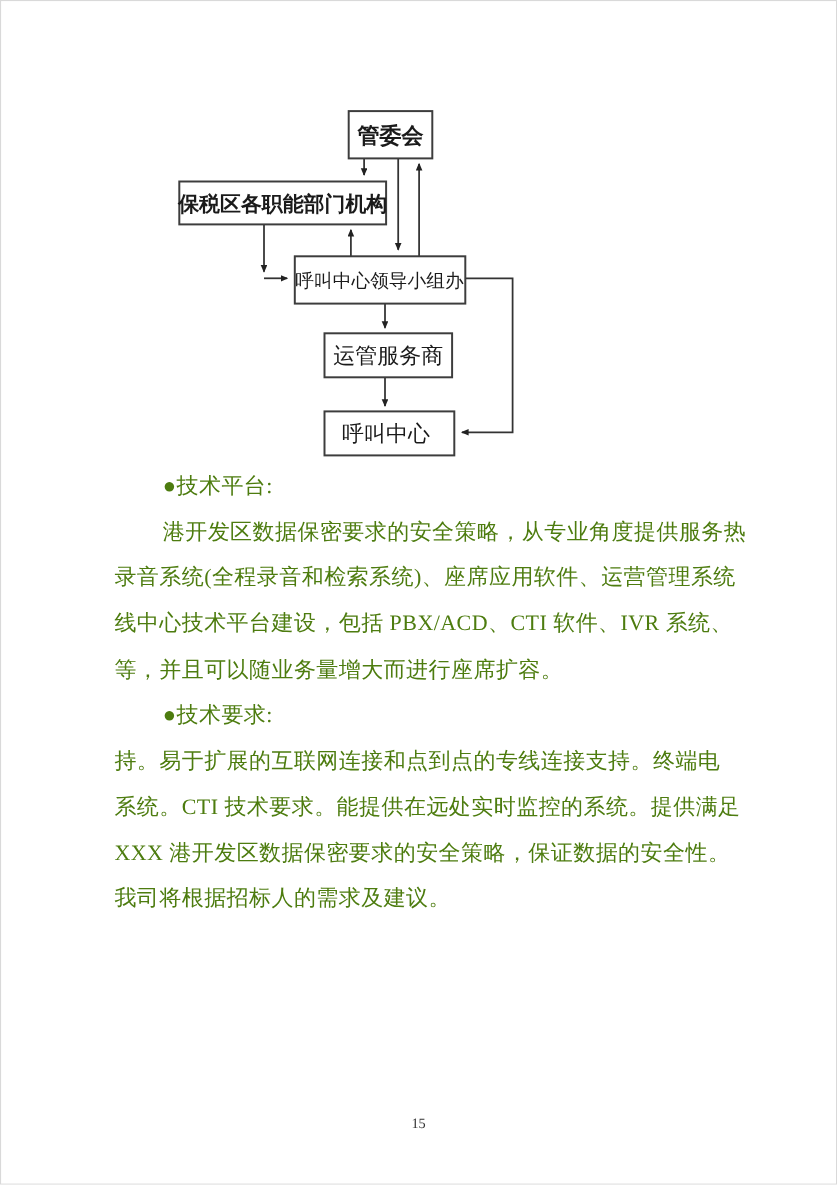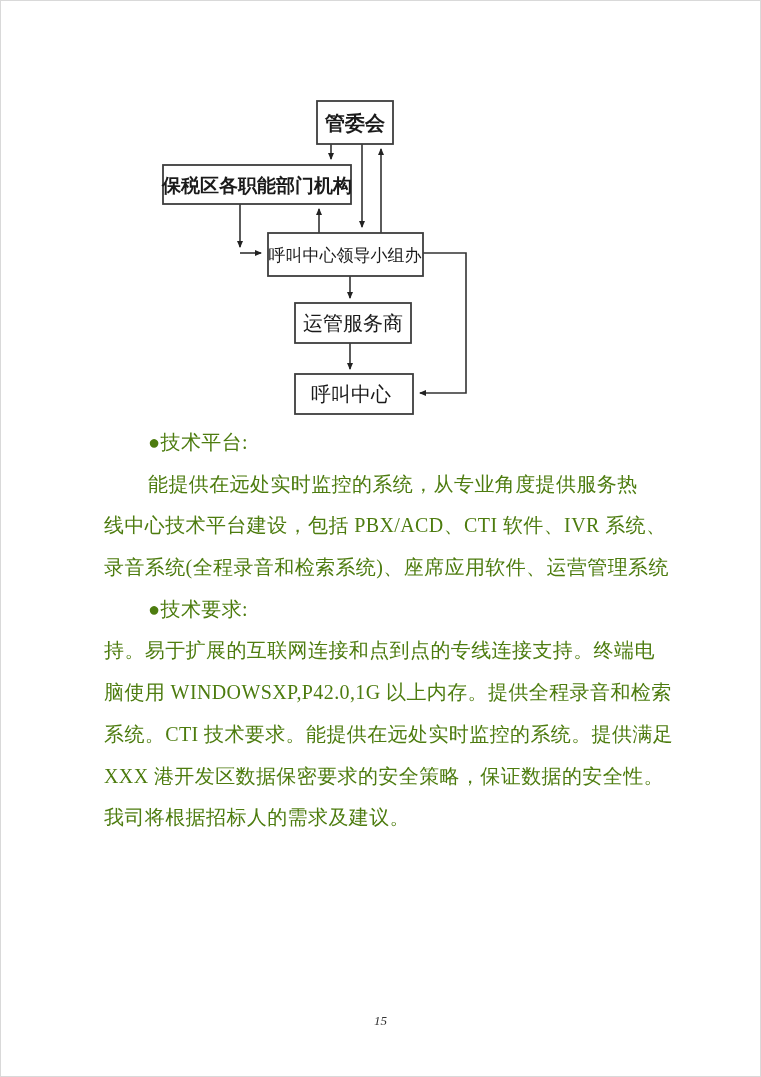--- a/index.html
+++ b/index.html
@@ -59,21 +59,20 @@
     padding-left: 44px;
   }
   .page-footer {
     position: absolute;
     top: 1012px;
     left: 0;
     width: 100%;
     text-align: center;
     font-size: 13px;
     color: #333333;
-    font-style: italic;
   }
 </style>
 </head>
 <body>
 
 <div class="page">
 
   <svg class="diagram-svg" width="761" height="430" viewBox="0 0 761 430">
     <defs>
       <marker id="arrow" markerWidth="8" markerHeight="8" refX="6" refY="3" orient="auto" markerUnits="userSpaceOnUse">
@@ -114,26 +113,26 @@
     </g>
 
     <g>
       <rect class="node-rect" x="294" y="373" width="118" height="40"></rect>
       <text class="node-label regular" x="350" y="400" font-size="20" text-anchor="middle">呼叫中心</text>
     </g>
   </svg>
 
   <div class="body-text">
       <div class="line indent">●技术平台:</div>
-      <div class="line indent">能提供在远处实时监控的系统，从专业角度提供服务热</div>
+      <div class="line indent">港开发区数据保密要求的安全策略，从专业角度提供服务热</div>
+      <div class="line">录音系统(全程录音和检索系统)、座席应用软件、运营管理系统</div>
       <div class="line">线中心技术平台建设，包括 PBX/ACD、CTI 软件、IVR 系统、</div>
-      <div class="line">录音系统(全程录音和检索系统)、座席应用软件、运营管理系统</div>
+      <div class="line">等，并且可以随业务量增大而进行座席扩容。</div>
       <div class="line indent">●技术要求:</div>
       <div class="line">持。易于扩展的互联网连接和点到点的专线连接支持。终端电</div>
-      <div class="line">脑使用 WINDOWSXP,P42.0,1G 以上内存。提供全程录音和检索</div>
       <div class="line">系统。CTI 技术要求。能提供在远处实时监控的系统。提供满足</div>
       <div class="line">XXX 港开发区数据保密要求的安全策略，保证数据的安全性。</div>
       <div class="line">我司将根据招标人的需求及建议。</div>
     </div>
 
   <div class="page-footer">15</div>
 
 </div>
 
 </body></html>

